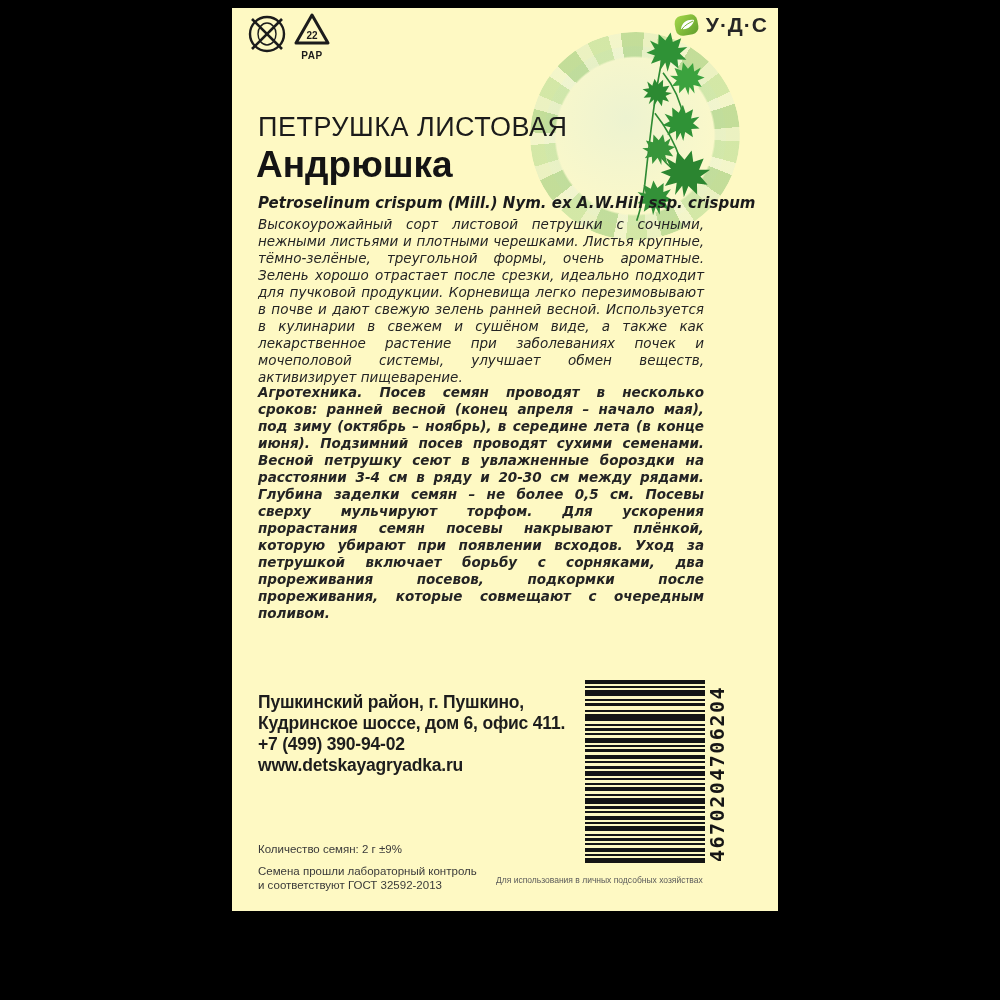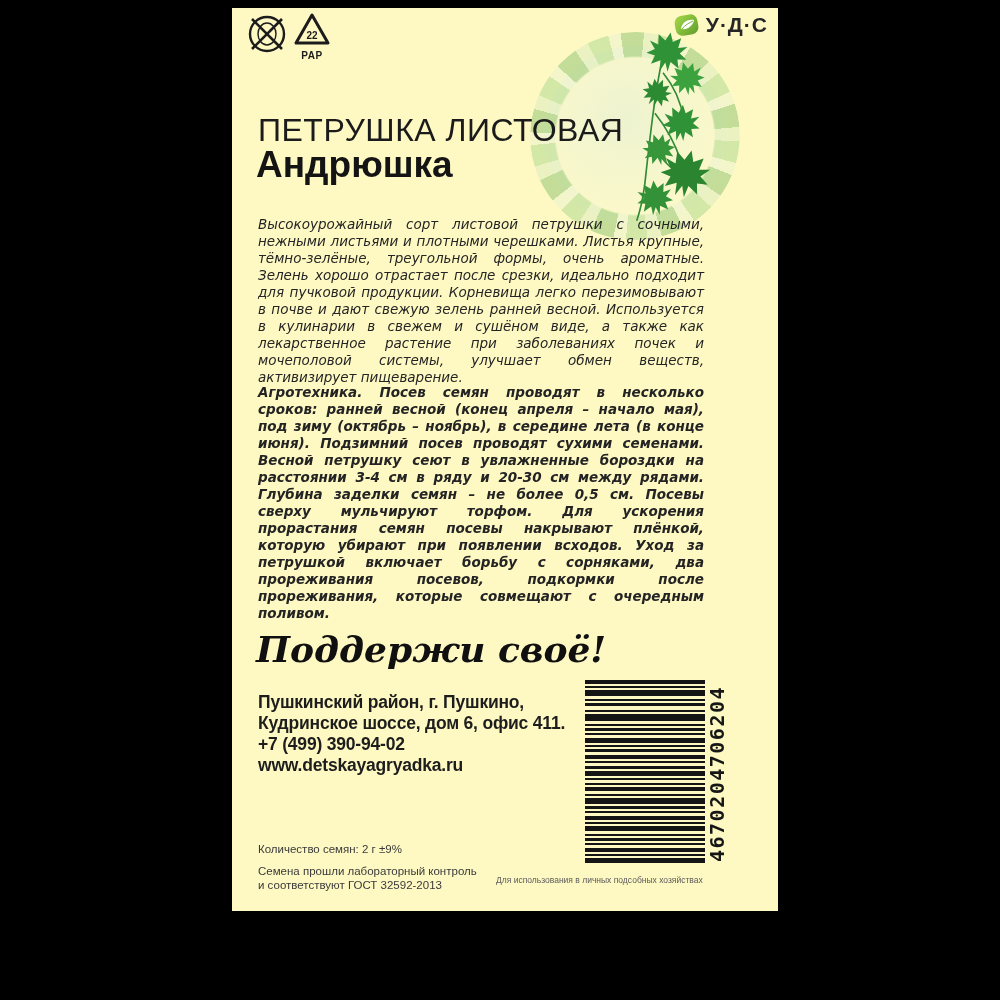--- a/index.html
+++ b/index.html
@@ -28,21 +28,21 @@
     -webkit-mask:radial-gradient(closest-side,transparent 75%,#000 77%);
             mask:radial-gradient(closest-side,transparent 75%,#000 77%);
     transform:rotate(-18deg);
   }
   .wreath-fill{
     position:absolute;left:312px;top:38px;width:182px;height:180px;border-radius:50%;
     background:radial-gradient(circle at 45% 40%, rgba(223,238,219,.55), rgba(240,247,238,.15) 70%);
   }
   .parsley{position:absolute;left:352px;top:24px;width:152px;height:198px;}
   
-  .title1{position:absolute;left:26px;top:104px;font-size:32px;font-weight:500;color:#1b1b1b;letter-spacing:.5px;}
+  .title1{position:absolute;left:26px;top:104px;font-size:27px;font-weight:500;color:#1b1b1b;letter-spacing:.5px;}
   .title2{position:absolute;left:24px;top:136px;font-size:37px;font-weight:bold;color:#141414;}
   .latin{position:absolute;left:26px;top:186px;font-size:15px;font-weight:bold;font-style:italic;color:#1b1b1b;font-family:"DejaVu Sans",sans-serif;}
   
   .para{
     position:absolute;left:26px;width:446px;font-style:italic;
     font-family:"DejaVu Sans",sans-serif;
     font-size:13.5px;line-height:17px;color:#242424;text-align:justify;
   }
   .para b{font-style:italic;}
   .desc{top:208px;}
@@ -133,28 +133,28 @@
         <use href="#pleaf" transform="translate(96,90) scale(1.15) rotate(5)" fill="#2f9236"></use>
         <use href="#pleaf" transform="translate(74,116) scale(1.0) rotate(-20)" fill="#37953a"></use>
         <use href="#pleaf" transform="translate(100,140) scale(1.5) rotate(15)" fill="#2b8530"></use>
         <use href="#pleaf" transform="translate(70,164) scale(1.1) rotate(-5)" fill="#339138"></use>
       </g>
     </svg>
   </div>
 
   <div class="title1">ПЕТРУШКА ЛИСТОВАЯ</div>
   <div class="title2">Андрюшка</div>
+  <div class="latin">Petroselinum crispum (Mill.) Nym. ex A.W.Hill ssp. crispum</div>
 
   <div class="para desc">Высокоурожайный сорт листовой петрушки с сочными, нежными листьями и плотными черешками. Листья крупные, тёмно-зелёные, треугольной формы, очень ароматные. Зелень хорошо отрастает после срезки, идеально подходит для пучковой продукции. Корневища легко перезимовывают в почве и дают свежую зелень ранней весной. Используется в кулинарии в свежем и сушёном виде, а также как лекарственное растение при заболеваниях почек и мочеполовой системы, улучшает обмен веществ, активизирует пищеварение.</div>
 
   <div class="para agro">
     <b>Агротехника.</b><span> Посев семян проводят в несколько сроков: ранней весной (конец апреля – начало мая), под зиму (октябрь – ноябрь), в середине лета (в конце июня). Подзимний посев проводят сухими семенами. Весной петрушку сеют в увлажненные бороздки на расстоянии 3-4 см в ряду и 20-30 см между рядами. Глубина заделки семян – не более 0,5 см. Посевы сверху мульчируют торфом. Для ускорения прорастания семян посевы накрывают плёнкой, которую убирают при появлении всходов. Уход за петрушкой включает борьбу с сорняками, два прореживания посевов, подкормки после прореживания, которые совмещают с очередным поливом.</span>
   </div>
 
-  <div class="slogan">Поддержи своё!</div>
 
   <div class="company">
     <div class="c-line">Пушкинский район, г. Пушкино,</div>
     <div class="c-line">Кудринское шоссе, дом 6, офис 411.</div>
     <div class="c-line">+7 (499) 390-94-02</div>
     <div class="c-line">www.detskayagryadka.ru</div>
   </div>
 
   <div class="seeds">
     <div class="q">Количество семян: 2 г ±9%</div>

